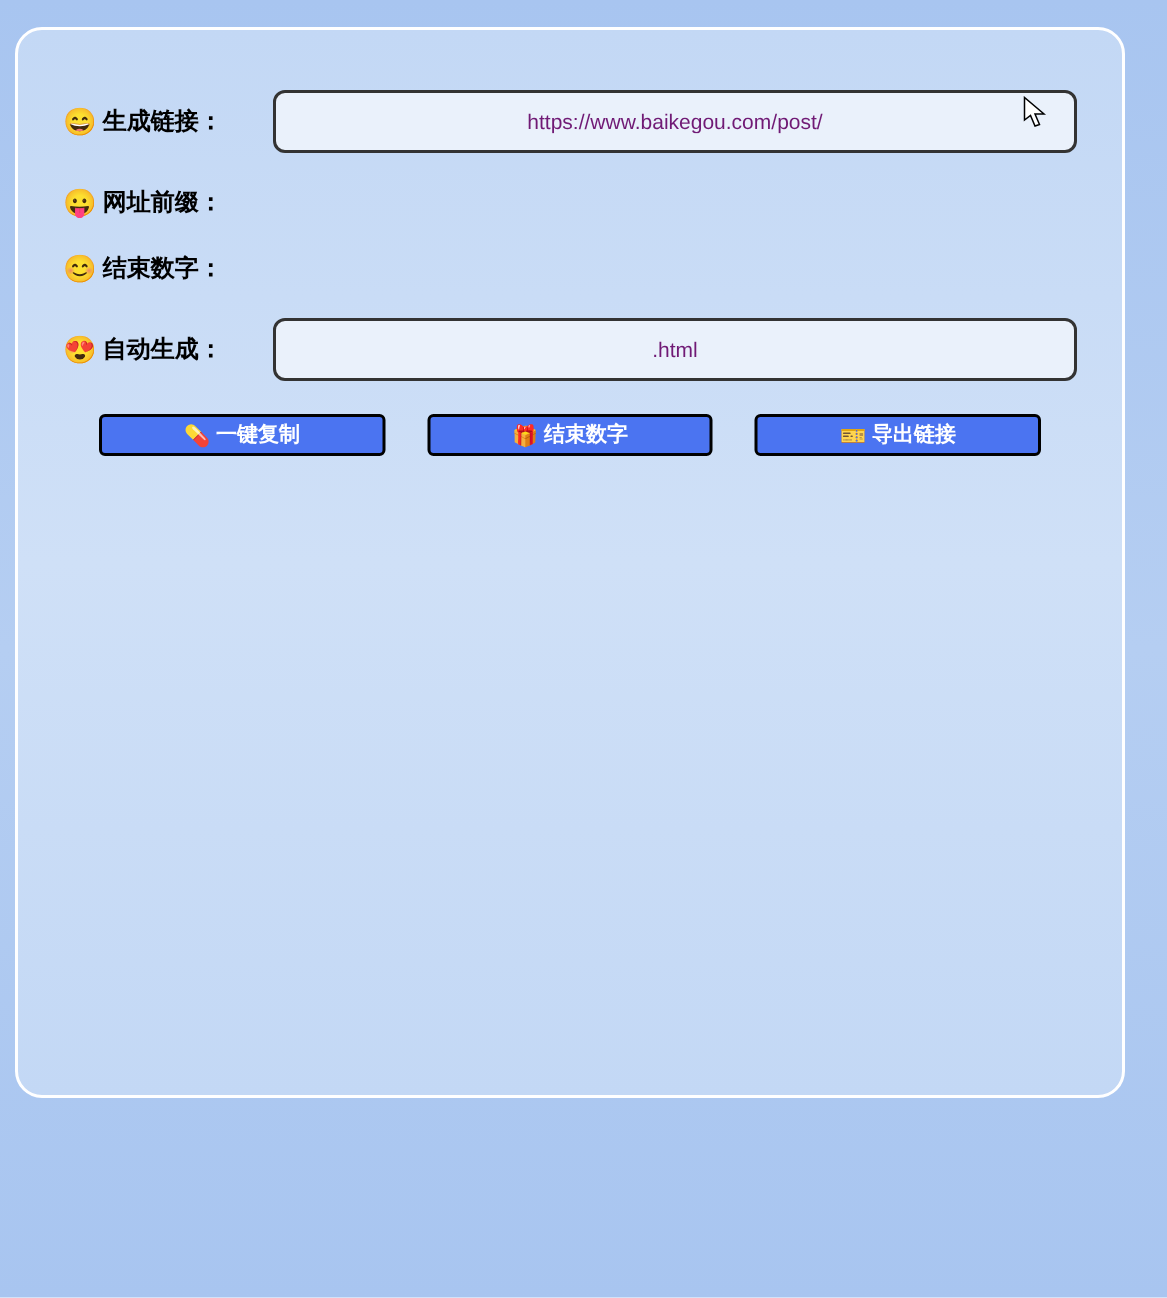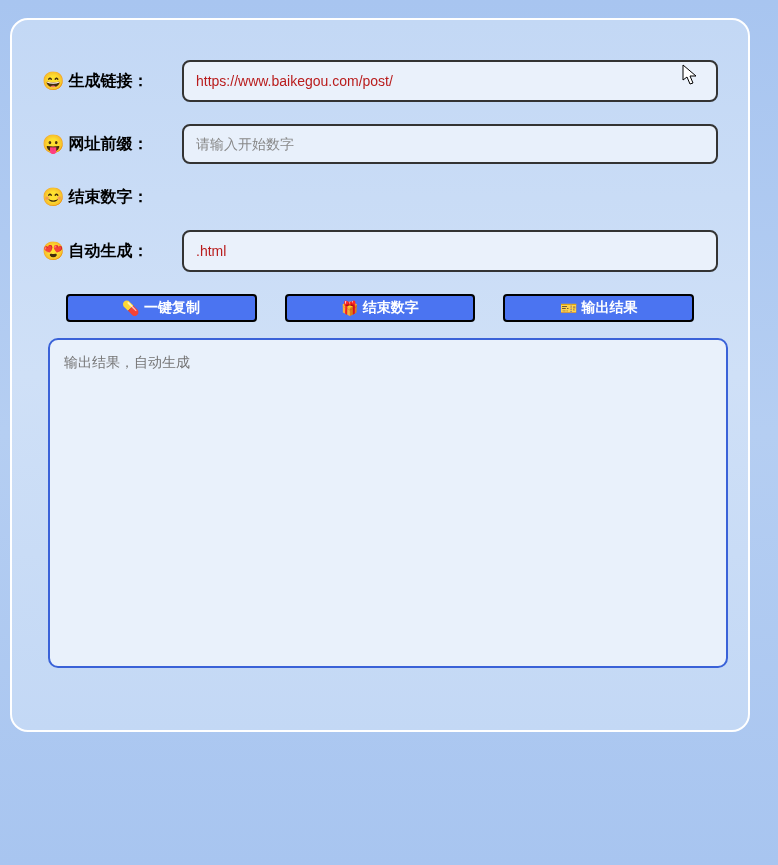--- a/index.html
+++ b/index.html
@@ -40,22 +40,23 @@
     margin-right: 4px;
   }
   .field {
     flex: 1;
     height: 40px;
     border: 2px solid #333;
     border-radius: 8px;
     padding: 0 12px;
     font-size: 14px;
     background: #e8f0fb;
-    color: #b91c1c;
+    color: #701a75;
     outline: none;
+    text-align: center;
   }
   .field::placeholder { color: #888; }
   .field.tall { height: 42px; }
   .field.filled { background: #eaf1fb; }
   .btn-row {
     display: flex;
     justify-content: space-between;
     margin: 6px 24px 16px 24px;
     gap: 28px;
   }
@@ -109,21 +110,20 @@
       <span>生成链接：</span>
     </div>
     <input class="field tall filled" type="text" value="https://www.baikegou.com/post/" style="">
   </div>
 
   <div class="form-row">
     <div class="label-block">
       <span class="emoji">😛</span>
       <span>网址前缀：</span>
     </div>
-    <input class="field" type="text" placeholder="请输入开始数字" style="">
   </div>
 
   <div class="form-row">
     <div class="label-block">
       <span class="emoji">😊</span>
       <span>结束数字：</span>
     </div>
   </div>
 
   <div class="form-row">
@@ -138,23 +138,22 @@
     <button class="btn">
       <span class="bicon">💊</span>
       <span>一键复制</span>
     </button>
     <button class="btn">
       <span class="bicon">🎁</span>
       <span>结束数字</span>
     </button>
     <button class="btn">
       <span class="bicon">🎫</span>
-      <span>输出结果</span>
+      <span>导出链接</span>
     </button>
   </div>
 
-  <textarea class="output" placeholder="输出结果，自动生成" style=""></textarea>
 
 </div>
 
 <svg class="cursor" viewBox="0 0 16 22">
   <path d="M1 1 L1 16 L5 13 L8 20 L11 19 L8 12 L14 12 Z" fill="#fff" stroke="#000" stroke-width="1"></path>
 </svg>
 
 </body></html>

